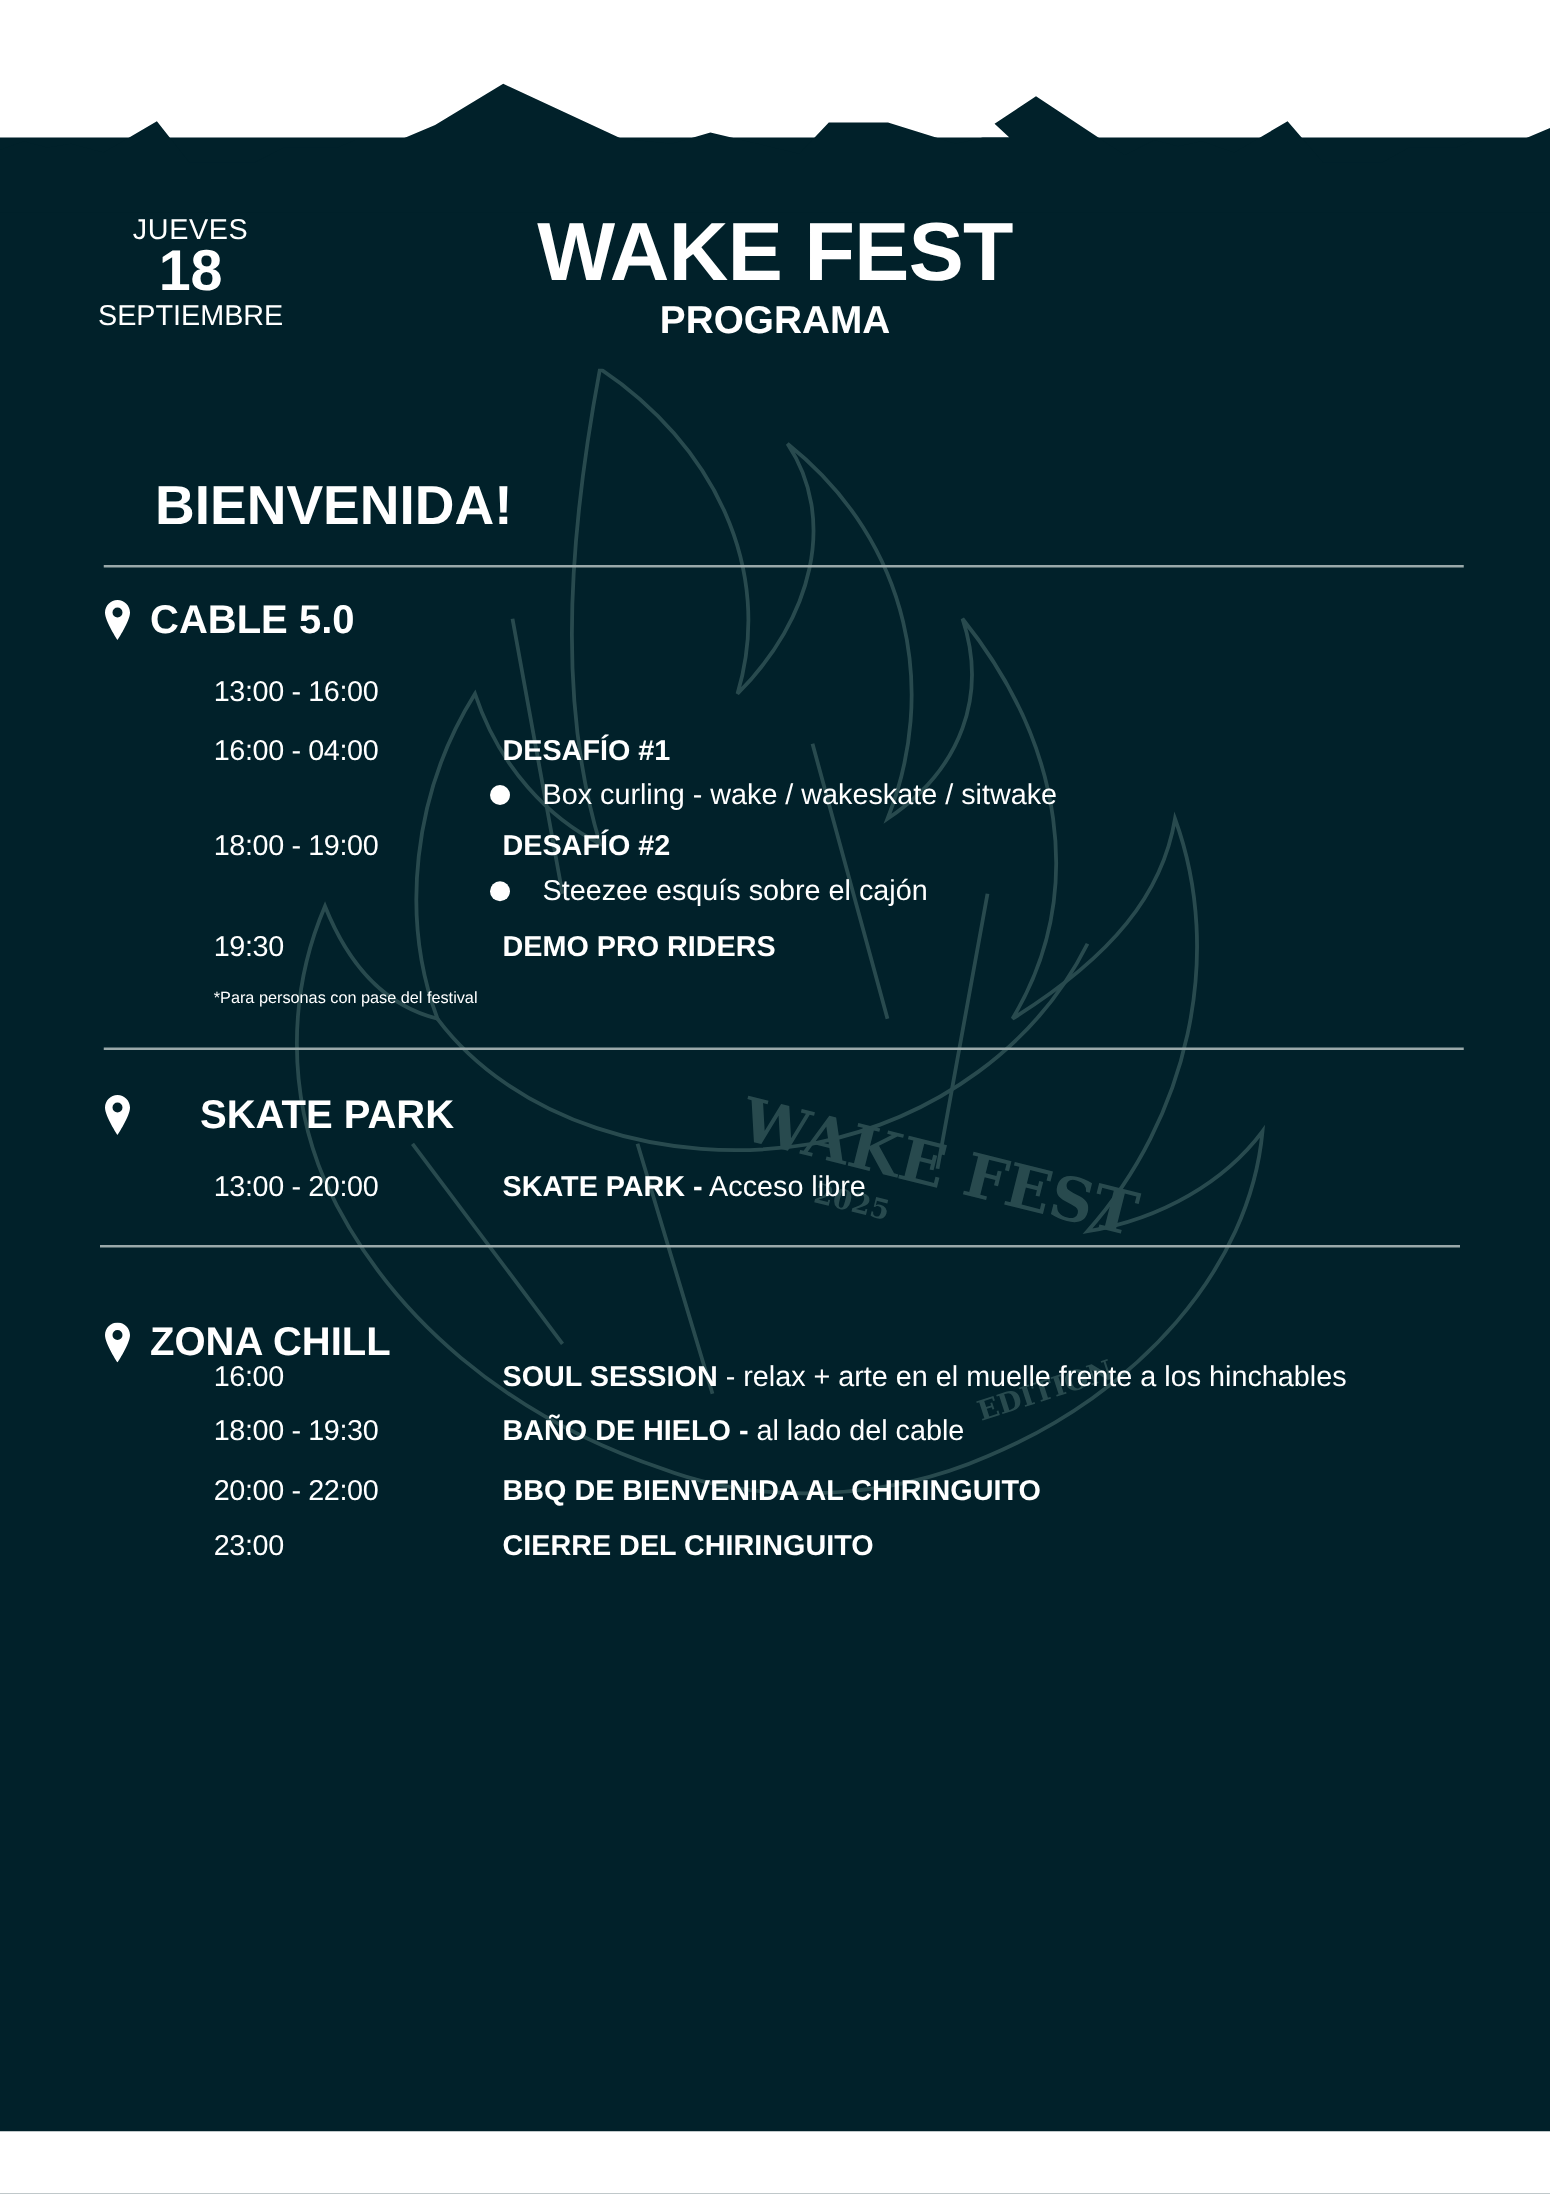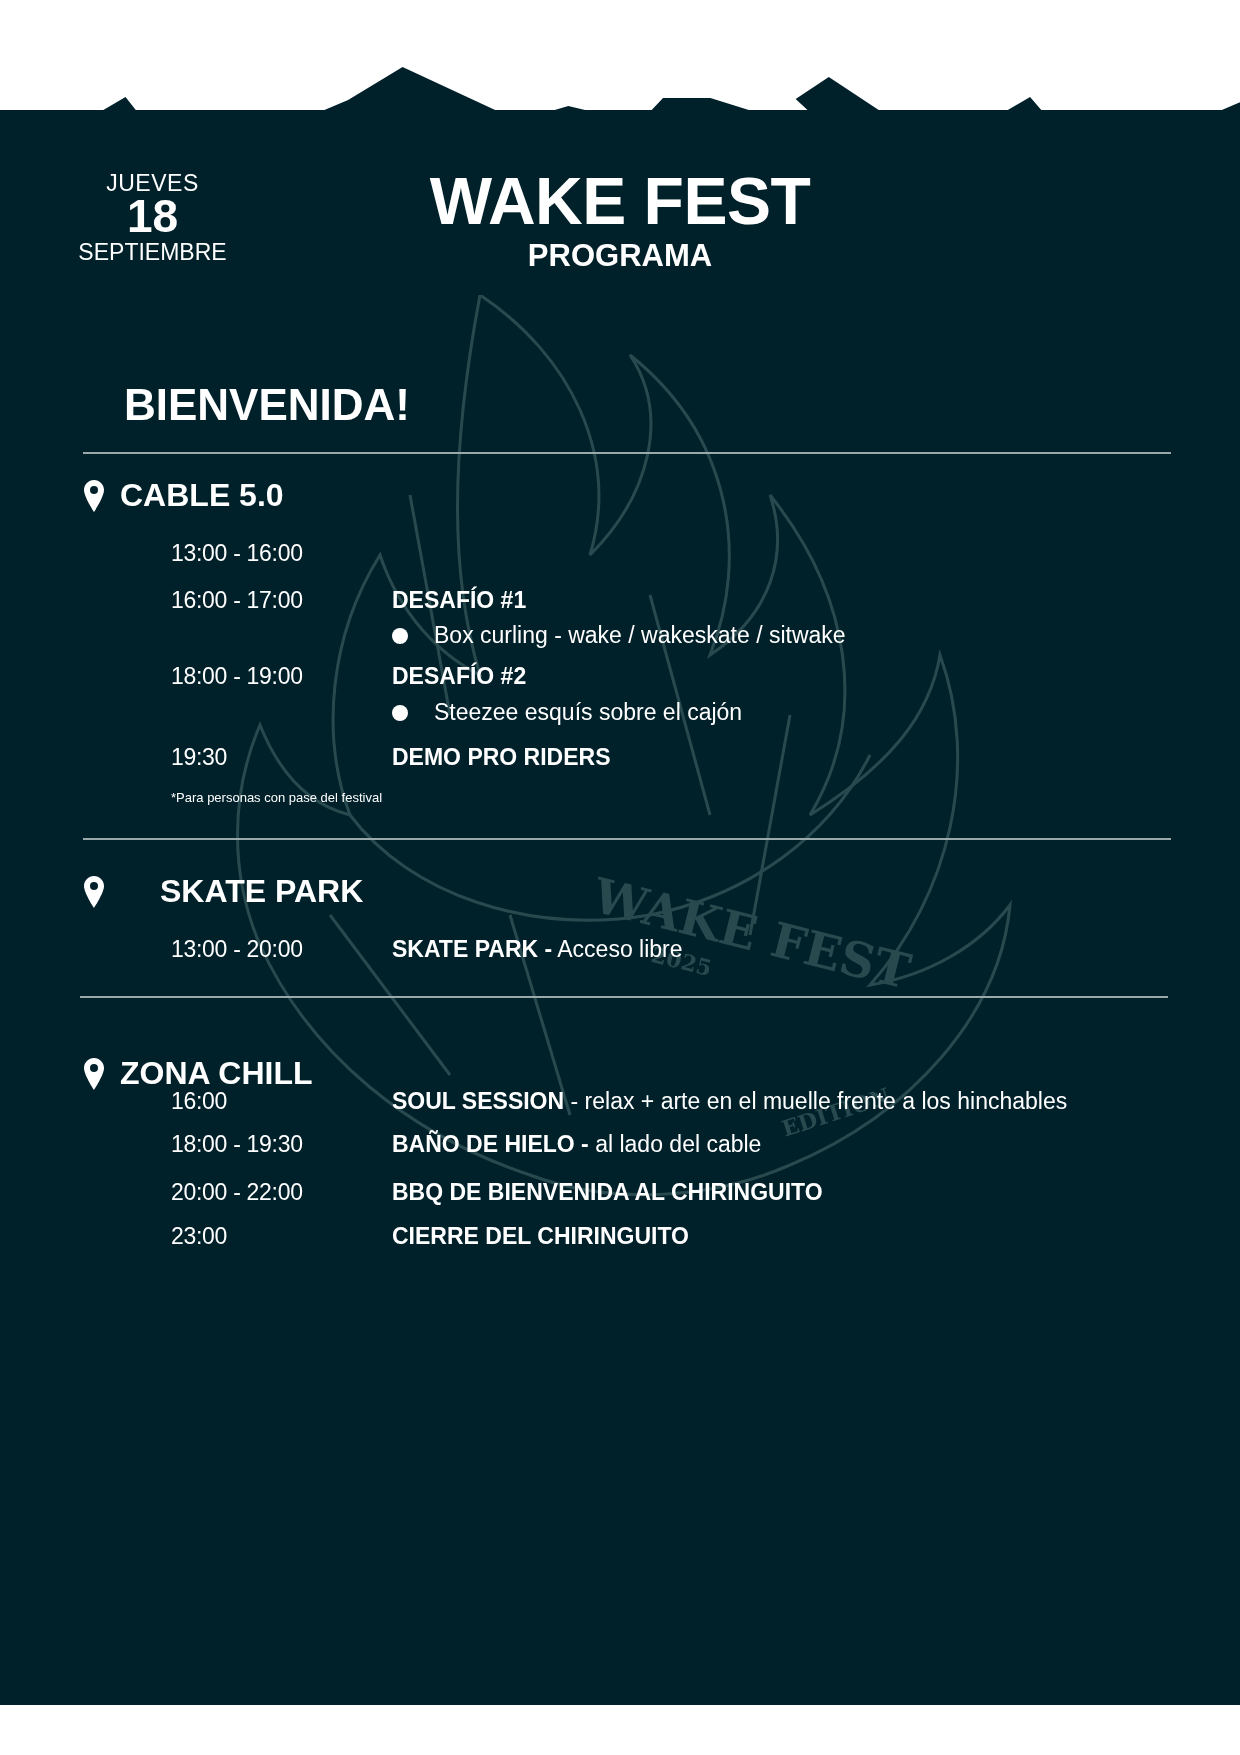--- a/index.html
+++ b/index.html
@@ -20,21 +20,21 @@
   .date-block .day { font-size: 46px; font-weight: bold; margin-top: -2px; }
   .date-block .month { font-size: 23px; margin-top: 2px; }
   .title-block { position: absolute; left: 370px; top: 168px; width: 500px; text-align: center; }
   .title-block .title { font-size: 66px; font-weight: bold; line-height: 1; letter-spacing: -0.5px; }
   .title-block .subtitle { font-size: 31px; font-weight: bold; margin-top: 4px; }
   .welcome { position: absolute; left: 83px; top: 380px; font-size: 44px; font-weight: bold; margin-left: 41px; }
   .divider { position: absolute; height: 2px; background: #9aa9aa; }
   .section-head { position: absolute; left: 84px; display: flex; align-items: center; }
   .section-head .pin { width: 20px; height: 32px; margin-right: 16px; }
   .section-head .label { font-size: 32px; font-weight: bold; }
-  .row { position: absolute; left: 171px; display: flex; align-items: center; }
+  .row { position: absolute; left: 171px; display: flex; align-items: center; gap: 10px; }
   .row .time { width: 221px; font-size: 23px; font-weight: normal; letter-spacing: -0.3px; }
   .row .event { font-size: 23px; }
   .row .event b { font-weight: bold; }
   .bullet { position: absolute; left: 392px; display: flex; align-items: center; font-size: 23px; }
   .bullet .dot { width: 16px; height: 16px; border-radius: 50%; background: #fff; margin-right: 26px; }
   .footnote { position: absolute; left: 171px; top: 790px; font-size: 13px; }
 </style>
 </head>
 <body>
 
@@ -73,21 +73,21 @@
   <svg class="pin" viewBox="0 0 20 32">
       <path d="M10 0C4.5 0 0 4.5 0 10c0 7 10 22 10 22s10-15 10-22C20 4.5 15.5 0 10 0zm0 14a4 4 0 110-8 4 4 0 010 8z" fill="#fff"></path>
     </svg>
   <span class="label">CABLE 5.0</span>
 </div>
 
 <div class="row" style="top:540px;">
   <span class="time">13:00 - 16:00</span>
 </div>
 <div class="row" style="top:587px;">
-  <span class="time">16:00 - 17:00</span>
+  <span class="time">16:00 - 04:00</span>
   <span class="event"><b>DESAFÍO #1</b></span>
 </div>
 <div class="bullet" style="top:622px;">
   <span class="dot"></span>
   <span>Box curling - wake / wakeskate / sitwake</span>
 </div>
 <div class="row" style="top:663px;">
   <span class="time">18:00 - 19:00</span>
   <span class="event"><b>DESAFÍO #2</b></span>
 </div>

